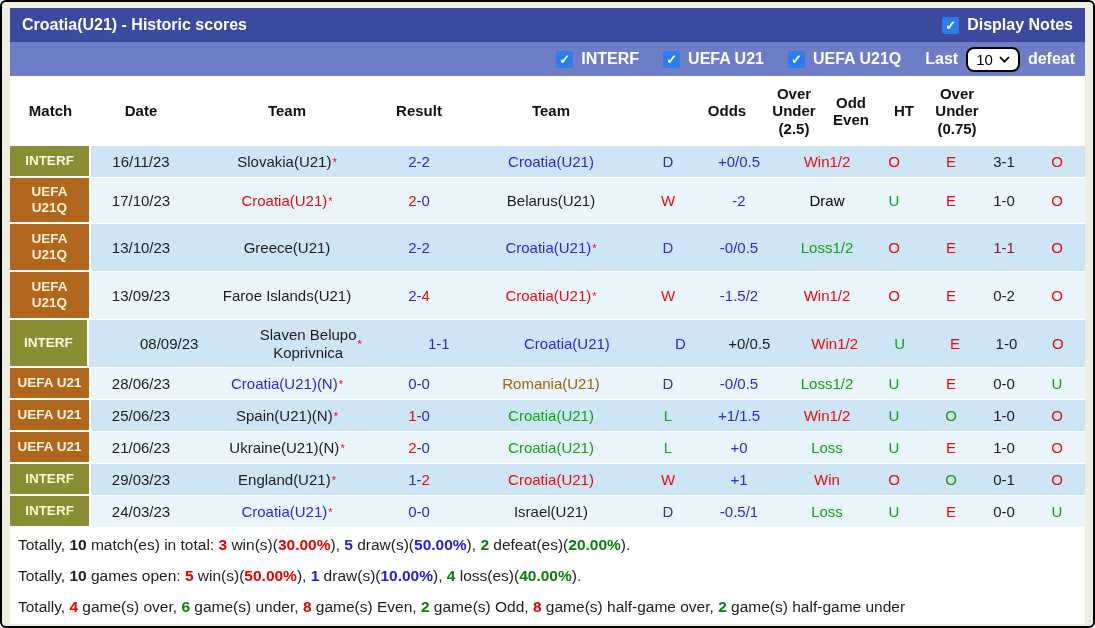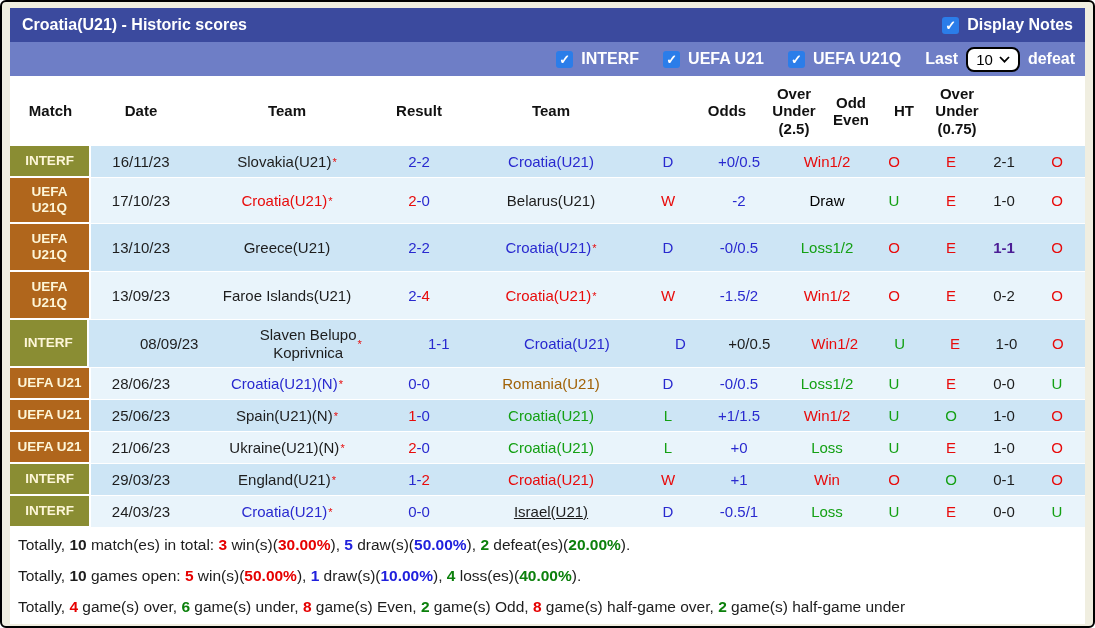--- a/index.html
+++ b/index.html
@@ -106,21 +106,21 @@
             <span style="color: rgb(41, 41, 207);">2</span>
             <span style="color: rgb(41, 41, 207);">-</span>
             <span style="color: rgb(41, 41, 207);">2</span>
           </div>
           <div class="cell teamcell c4"><span style="color: rgb(41, 41, 207);">Croatia(U21)</span></div>
           <div class="cell c5" style="color: rgb(41, 41, 207);">D</div>
           <div class="cell c6" style="color: rgb(41, 41, 207);">+0/0.5</div>
           <div class="cell c7" style="color: rgb(232, 11, 11);">Win1/2</div>
           <div class="cell c8" style="color: rgb(232, 11, 11);">O</div>
           <div class="cell c9" style="color: rgb(232, 11, 11);">E</div>
-          <div class="cell c10" style="color: rgb(29, 29, 29);">2-1</div>
+          <div class="cell c10" style="color: rgb(29, 29, 29);">3-1</div>
           <div class="cell c11" style="color: rgb(232, 11, 11);">O</div>
         </div>
         <div class="row light" style="height: 46px;">
           <div class="cell badge c0" style="background: rgb(176, 102, 28); color: rgb(253, 246, 216);">UEFA
 U21Q</div>
           <div class="cell c1" style="color: rgb(29, 29, 29);">17/10/23</div>
           <div class="cell teamcell c2"><span style="color: rgb(232, 11, 11);">Croatia(U21)</span><sup class="star" style="color: rgb(232, 11, 11);">*</sup></div>
           <div class="cell c3">
             <span style="color: rgb(232, 11, 11);">2</span>
             <span style="color: rgb(41, 41, 207);">-</span>
@@ -144,21 +144,21 @@
             <span style="color: rgb(41, 41, 207);">2</span>
             <span style="color: rgb(41, 41, 207);">-</span>
             <span style="color: rgb(41, 41, 207);">2</span>
           </div>
           <div class="cell teamcell c4"><span style="color: rgb(41, 41, 207);">Croatia(U21)</span><sup class="star" style="color: rgb(232, 11, 11);">*</sup></div>
           <div class="cell c5" style="color: rgb(41, 41, 207);">D</div>
           <div class="cell c6" style="color: rgb(41, 41, 207);">-0/0.5</div>
           <div class="cell c7" style="color: rgb(20, 160, 20);">Loss1/2</div>
           <div class="cell c8" style="color: rgb(232, 11, 11);">O</div>
           <div class="cell c9" style="color: rgb(232, 11, 11);">E</div>
-          <div class="cell c10" style="color: #4c1d95; font-weight: bold;">1-1</div>
+          <div class="cell c10" style="color: #7f1d1d;">1-1</div>
           <div class="cell c11" style="color: rgb(232, 11, 11);">O</div>
         </div>
         <div class="row light" style="height: 48px;">
           <div class="cell badge c0" style="background: rgb(176, 102, 28); color: rgb(253, 246, 216);">UEFA
 U21Q</div>
           <div class="cell c1" style="color: rgb(29, 29, 29);">13/09/23</div>
           <div class="cell teamcell c2"><span style="color: rgb(29, 29, 29);">Faroe Islands(U21)</span></div>
           <div class="cell c3">
             <span style="color: rgb(41, 41, 207);">2</span>
             <span style="color: rgb(41, 41, 207);">-</span>
@@ -266,21 +266,21 @@
         </div>
         <div class="row light" style="height: 32px;">
           <div class="cell badge c0" style="background: rgb(138, 141, 51); color: rgb(253, 246, 216);">INTERF</div>
           <div class="cell c1" style="color: rgb(29, 29, 29);">24/03/23</div>
           <div class="cell teamcell c2"><span style="color: rgb(41, 41, 207);">Croatia(U21)</span><sup class="star" style="color: rgb(232, 11, 11);">*</sup></div>
           <div class="cell c3">
             <span style="color: rgb(41, 41, 207);">0</span>
             <span style="color: rgb(41, 41, 207);">-</span>
             <span style="color: rgb(41, 41, 207);">0</span>
           </div>
-          <div class="cell teamcell c4"><span style="color: rgb(29, 29, 29); text-decoration: underline;">Israel(U21)</span></div>
+          <div class="cell teamcell c4"><span style="color: rgb(29, 29, 29);">Israel(U21)</span></div>
           <div class="cell c5" style="color: rgb(41, 41, 207);">D</div>
           <div class="cell c6" style="color: rgb(41, 41, 207);">-0.5/1</div>
           <div class="cell c7" style="color: rgb(20, 160, 20);">Loss</div>
           <div class="cell c8" style="color: rgb(20, 160, 20);">U</div>
           <div class="cell c9" style="color: rgb(232, 11, 11);">E</div>
           <div class="cell c10" style="color: rgb(29, 29, 29);">0-0</div>
           <div class="cell c11" style="color: rgb(20, 160, 20);">U</div>
         </div>
       </div>
   </div>

